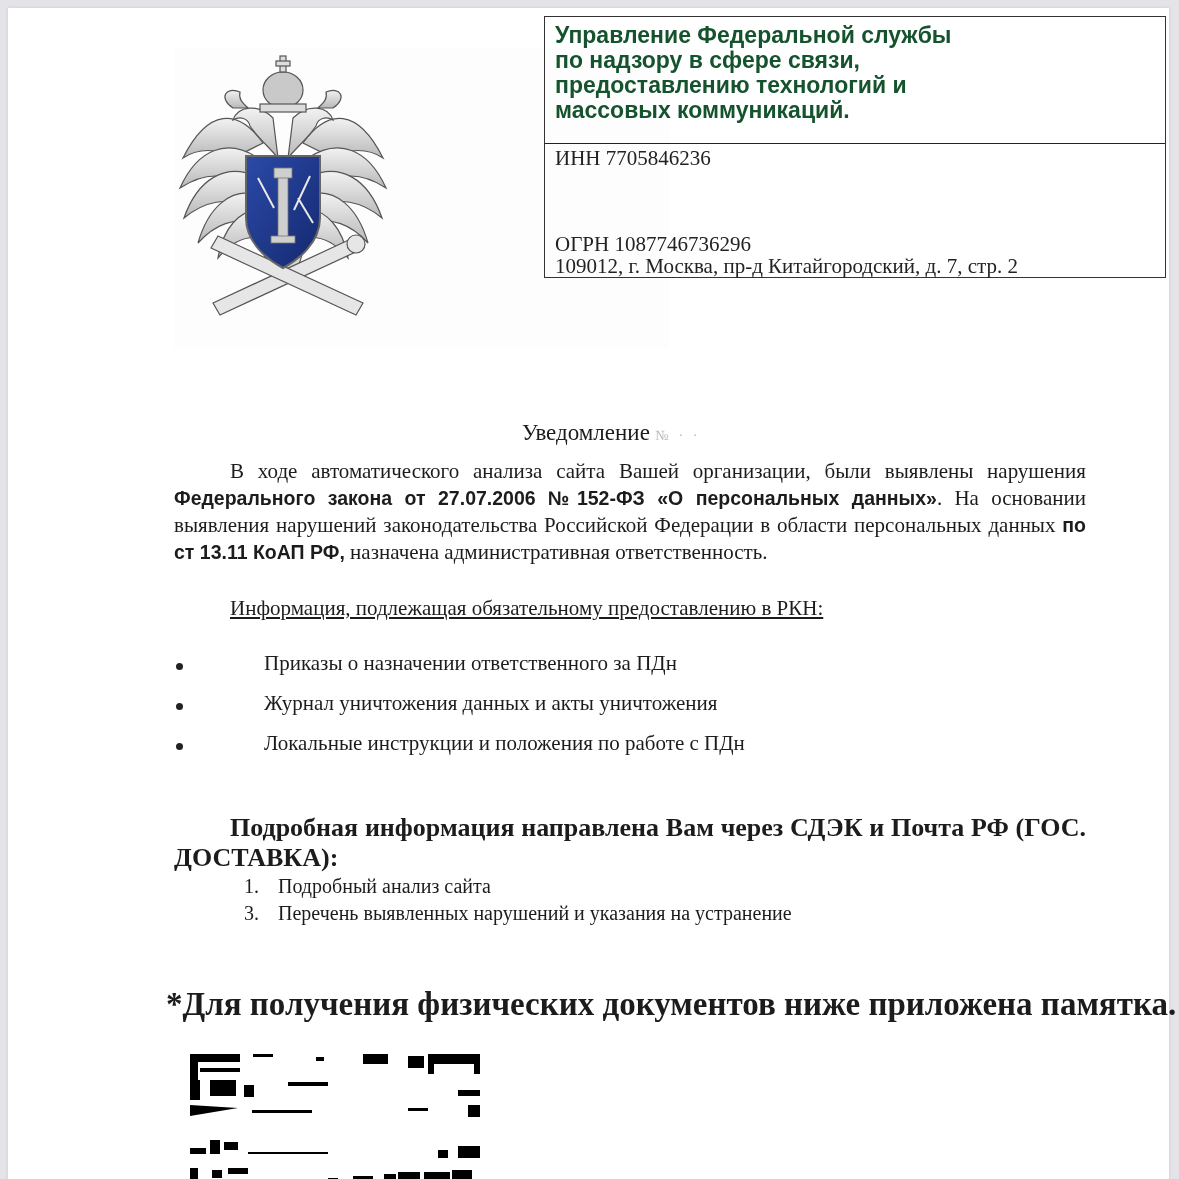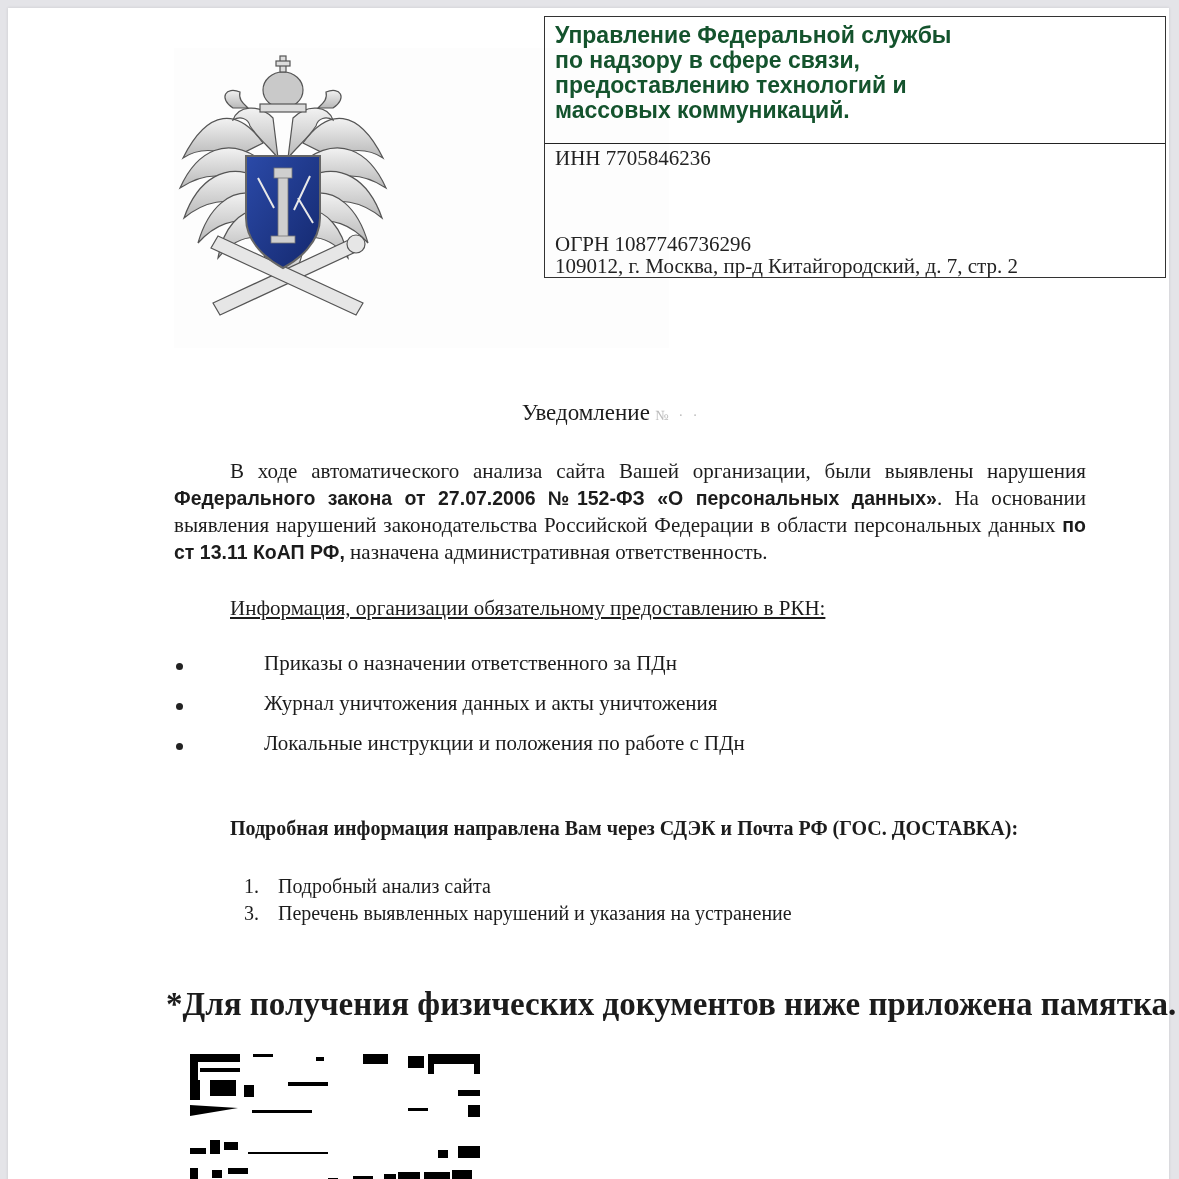--- a/index.html
+++ b/index.html
@@ -33,21 +33,21 @@
   .info-org div { white-space:nowrap; }
   .info-reg {
     padding:0 0 0 10px;
     font-family:"Liberation Serif", serif; font-size:21px; color:#222;text-decoration:underline;
   }
   .info-reg .line { position:absolute; left:10px; white-space:nowrap; }
 
   .serif { font-family:"Liberation Serif", serif; color:#1c1c1c; }
 
   .doc-title {
-    position:absolute; left:0; width:1161px; top:392px; text-align:center;
+    position:absolute; left:0; width:1161px; top:412px; text-align:center;
     font-size:23px; padding-left:45px; box-sizing:border-box;
   }
   .redacted { color:#bbb; letter-spacing:3px; font-size:14px; }
 
   .para {
     position:absolute; left:166px; top:450px; width:912px;
     font-size:21px; line-height:27px; text-align:justify;
   }
   .para .indent { display:inline-block; width:56px; }
   .para b { font-family:"Liberation Sans", sans-serif; font-weight:bold; font-size:19.5px; }
@@ -59,21 +59,21 @@
   .bullets { position:absolute; left:166px; top:643px; width:800px; }
   .bullet-row { position:relative; height:40px; font-size:21px; }
   .bullet-dot {
     position:absolute; left:2px; top:12px; width:7px; height:7px;
     border-radius:50%; background:#222;
   }
   .bullet-text { position:absolute; left:70px; top:0; white-space:nowrap;margin-left:20px; }
 
   .delivery {
     position:absolute; left:166px; top:805px; width:912px;
-    font-size:20px; line-height:30px; font-weight:bold; text-align:justify;
+    font-size:26px; line-height:30px; font-weight:bold; text-align:justify;
   }
   .delivery .indent { display:inline-block; width:56px; }
   .numbered { position:absolute; left:236px; top:867px; }
   .num-row { height:27px; font-size:20px; white-space:nowrap; }
   .num-row .n { display:inline-block; width:34px; }
 
   .memo {
     position:absolute; left:158px; top:978px;
     font-size:33px; font-weight:bold; white-space:nowrap;
   }
@@ -163,21 +163,21 @@
     </div>
   </div>
 
   <div class="doc-title serif">
     <span>Уведомление</span>
     <span class="redacted">№ ·  ·</span>
   </div>
 
   <div class="para serif"><span class="indent"></span><span>В ходе автоматического анализа сайта Вашей организации, были выявлены нарушения </span><b>Федерального закона от 27.07.2006 №152-ФЗ  «О персональных данных»</b><span>. На основании выявления нарушений законодательства Российской Федерации в области персональных данных </span><b>по ст 13.11 КоАП РФ,</b><span> назначена административная ответственность.</span></div>
 
-  <div class="req-heading serif">Информация, организации обязательному предоставлению в РКН:</div>
+  <div class="req-heading serif">Информация, подлежащая обязательному предоставлению в РКН:</div>
 
   <div class="bullets serif">
     <div class="bullet-row">
       <span class="bullet-dot"></span>
       <span class="bullet-text">Приказы о назначении ответственного за ПДн</span>
     </div>
     <div class="bullet-row">
       <span class="bullet-dot"></span>
       <span class="bullet-text">Журнал уничтожения данных и акты уничтожения</span>
     </div>

